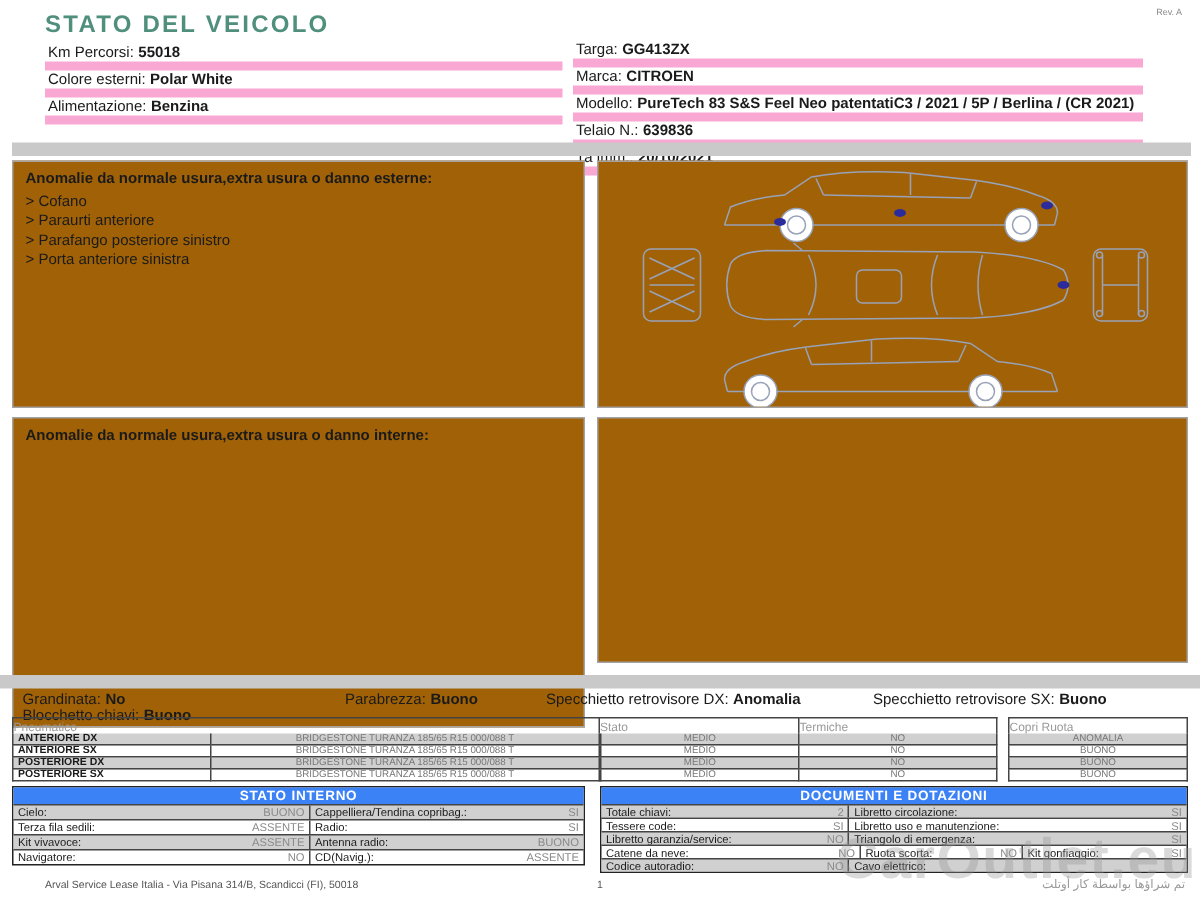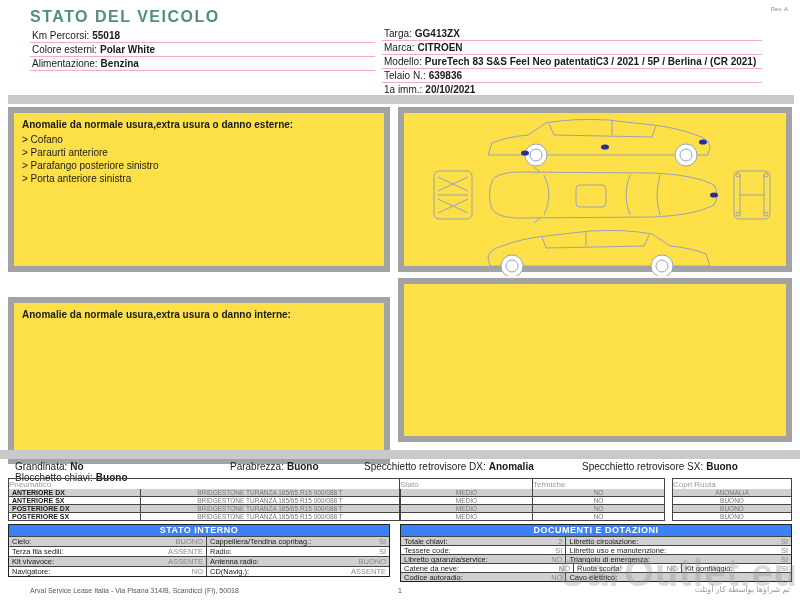--- a/index.html
+++ b/index.html
@@ -5,35 +5,35 @@
   * { margin:0; padding:0; box-sizing:border-box; }
   html,body { width:800px; height:600px; background:#fff; font-family:"Liberation Sans",sans-serif; color:#1a1a1a; }
   #page { position:relative; width:800px; height:600px; background:#fff; overflow:hidden; }
 
   
   .doc-title { position:absolute; left:30px; top:8px; font-size:16px; font-weight:bold; letter-spacing:1.5px; color:#4f8f7c; }
   .rev { position:absolute; right:12px; top:6px; font-size:6px; color:#8a8a8a; }
   .fields { position:absolute; font-size:10px; }
   .fields-left { left:30px; top:29px; width:345px; }
   .fields-right { left:382px; top:27px; width:380px; }
-  .frow { border-bottom:1px solid #f9a8d4; padding:1px 2px 0 2px; min-height:14px; line-height:11px; }
+  .frow { border-bottom:6px solid #f9a8d4; padding:1px 2px 0 2px; min-height:14px; line-height:11px; }
   .frow b { margin-left:3px; }
 
   .graybar { position:absolute; background:#c9c9c9; }
   .bar1 { left:8px; top:95px; width:786px; height:9px; }
   .bar2 { left:0px; top:450px; width:800px; height:9px; }
 
   
-  .abox { position:absolute; border:6px solid #a3a3a3; background:#fde047; padding:6px 8px; }
+  .abox { position:absolute; border:1px solid #a3a3a3; background:#a16207; padding:6px 8px; }
   .abox .atitle { font-size:10px; font-weight:bold; }
   .abox .cols { display:flex; margin-top:3px;flex-direction:column; }
   .abox .col { width:50%; font-size:10px; line-height:13px; }
   .box-ext { left:8px; top:107px; width:382px; height:165px; }
   .box-diag { left:398px; top:107px; width:394px; height:165px; padding:0; }
-  .box-int { left:8px; top:278px; width:382px; height:167px;margin-top:19px; }
+  .box-int { left:8px; top:278px; width:382px; height:207px; }
   .box-blank { left:398px; top:278px; width:394px; height:164px; }
 
   
   .condline { position:absolute; top:461px; left:0; width:800px; font-size:10px; }
   .condline span.item { position:absolute; white-space:nowrap; }
   .condline b { margin-left:3px; font-weight:bold; }
 
   
   .ttable { position:absolute; top:478px; font-size:7px; }
   .ttable .hrow { display:flex; color:#9a9a9a; font-size:8px; }

